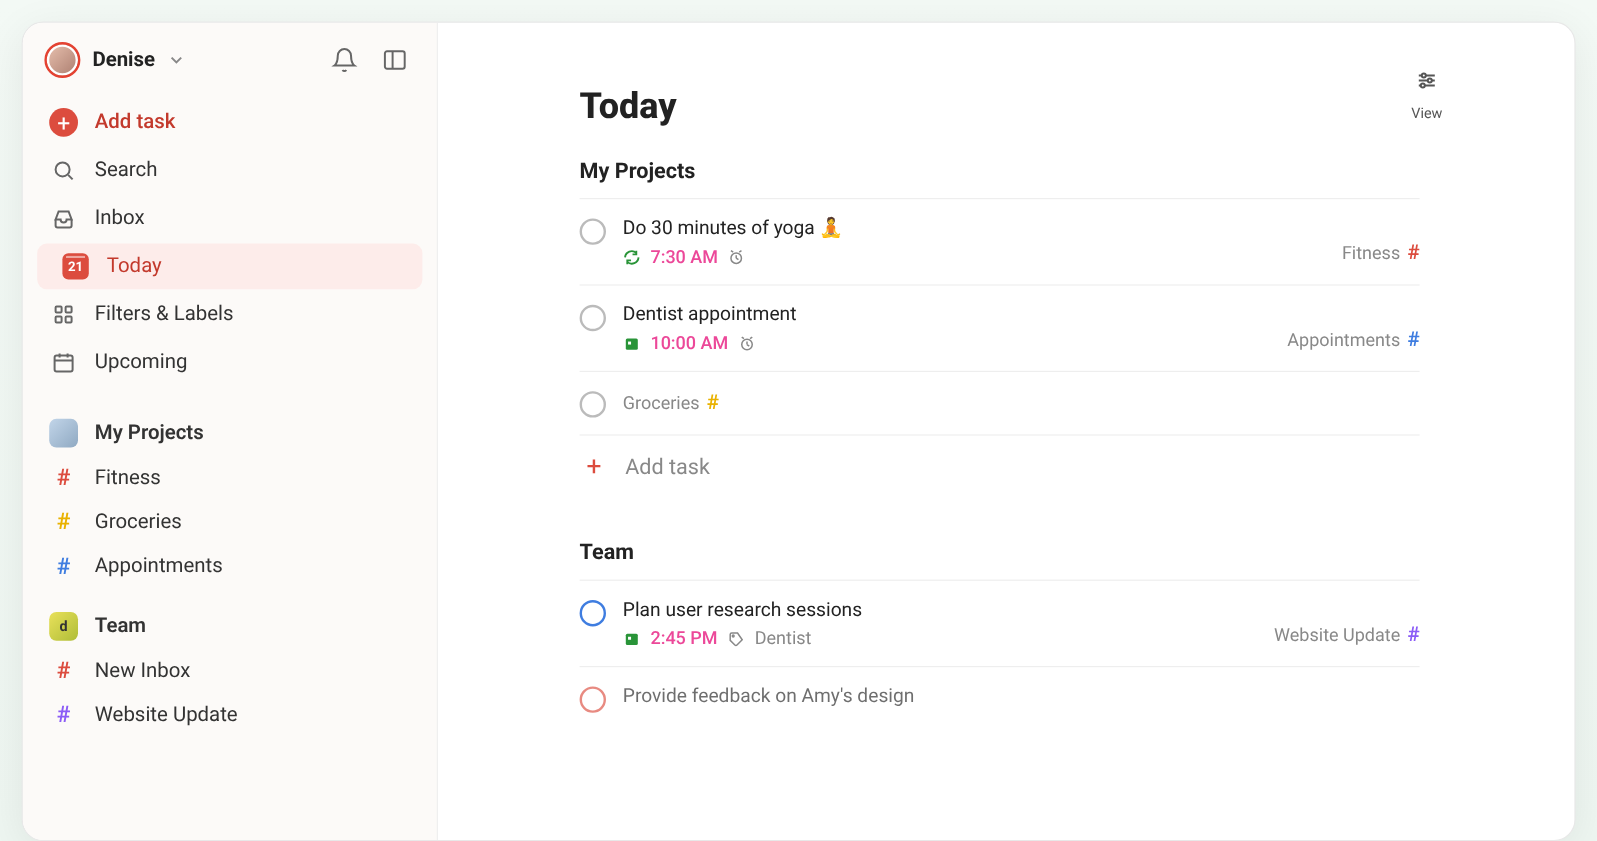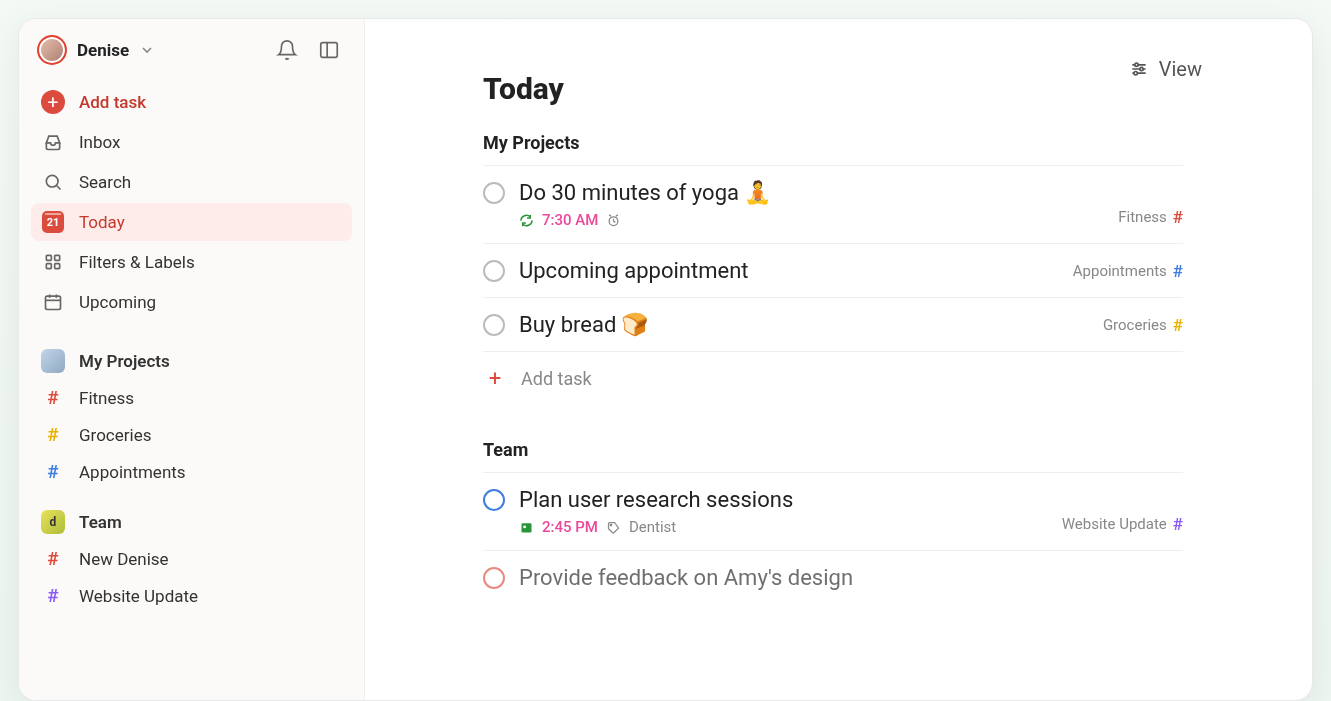--- a/index.html
+++ b/index.html
@@ -43,21 +43,21 @@
     .hdr-icons { display: flex; gap: 12px; align-items: center; }
     .hdr-btn { width: 30px; height: 30px; display:flex; align-items:center; justify-content:center; color: #666; cursor:pointer; border-radius:6px; }
 
     .nav-list { display:flex; flex-direction:column; gap:2px; }
     .nav-item {
       display:flex; align-items:center; gap:14px;
       padding: 7px 10px; border-radius:8px;
       font-size:17px; color:#333; cursor:pointer;
     }
     .nav-item.active { background:#fdecea; color:#c3392c; }
-    .nav-item.active .ico-wrap { color:#c3392c; }
+    .nav-item.active .ico-wrap { color:#c3392c;margin-left:10px; }
     .nav-item.addtask { color:#c3392c; font-weight:500;}
     .ico-wrap { width:24px; height:24px; display:flex; align-items:center; justify-content:center; color:#666; flex:0 0 24px;}
     .add-circle {
       width:24px; height:24px; border-radius:50%;
       background:#dc4c3e; color:#fff;
       display:flex; align-items:center; justify-content:center;
       font-size:19px; line-height:1; font-weight:400;
     }
     .cal-badge {
       width:22px; height:22px; border-radius:5px;
@@ -90,21 +90,21 @@
     .hash.red   { color:#dc4c3e;}
     .hash.yellow{ color:#e9b200;}
     .hash.blue  { color:#3f7de0;}
     .hash.purple{ color:#8b5cf6;}
 
     
     .main { flex:1; position:relative; padding: 24px 0 0 0; overflow:hidden; }
     .view-btn {
       position:absolute; top:38px; right:110px;
       display:flex; align-items:center; gap:10px;
-      color:#555; font-size:20px; cursor:pointer;
+      color:#555; font-size:12px; cursor:pointer;flex-direction:column;
     }
     .content {
       max-width: 700px;
       margin: 28px 0 0 118px;
     }
     .page-title { font-size:30px; font-weight:800; color:#222; margin-bottom: 26px; }
     .group-title { font-size:18px; font-weight:700; color:#222; margin-bottom: 12px; }
     .task-list { border-top: none; }
     .task {
       display:flex; align-items:flex-start;
@@ -113,21 +113,21 @@
       gap: 14px;
     }
     .checkbox {
       width:22px; height:22px; border-radius:50%;
       border: 2px solid #bbb; flex:0 0 22px;
       margin-top: 2px; cursor:pointer; background:#fff;
     }
     .checkbox.blue { border-color:#3f7de0; border-width:2.5px;}
     .checkbox.red  { border-color:#dc4c3e; border-width:2.5px;}
     .task-body { flex:1; }
-    .task-title { font-size:22px; color:#222; }
+    .task-title { font-size:16px; color:#222; }
     .task-meta {
       display:flex; align-items:center; gap:8px;
       font-size:15px; margin-top: 6px; color:#777;
     }
     .time { color:#ec4899; font-weight:500;}
     .repeat, .alarm, .datepick, .tagico { display:inline-flex; align-items:center; }
     .repeat svg, .alarm svg, .datepick svg, .tagico svg { width:15px; height:15px; }
     .repeat { color:#299438;}
     .datepick { color:#299438;}
     .alarm { color:#888;}
@@ -184,34 +184,34 @@
     <div class="nav-list">
       <div class="nav-item addtask">
         <span class="ico-wrap">
             <span class="add-circle">+</span>
           </span>
         <span>Add task</span>
       </div>
       <div class="nav-item">
         <span class="ico-wrap">
           <svg width="20" height="20" viewBox="0 0 24 24" fill="none" stroke="currentColor" stroke-width="2">
+              <circle cx="11" cy="11" r="7"></circle>
+              <line x1="21" y1="21" x2="16.5" y2="16.5"></line>
+            </svg>
+        </span>
+        <span>Search</span>
+      </div>
+      <div class="nav-item">
+        <span class="ico-wrap">
+          <svg width="20" height="20" viewBox="0 0 24 24" fill="none" stroke="currentColor" stroke-width="2">
               <path d="M4 13 L4 19 a2 2 0 0 0 2 2 h12 a2 2 0 0 0 2-2 V13"></path>
               <path d="M4 13 L9 13 a3 3 0 0 0 6 0 L20 13 L17 5 H7 Z"></path>
             </svg>
         </span>
         <span>Inbox</span>
-      </div>
-      <div class="nav-item">
-        <span class="ico-wrap">
-          <svg width="20" height="20" viewBox="0 0 24 24" fill="none" stroke="currentColor" stroke-width="2">
-              <circle cx="11" cy="11" r="7"></circle>
-              <line x1="21" y1="21" x2="16.5" y2="16.5"></line>
-            </svg>
-        </span>
-        <span>Search</span>
       </div>
       <div class="nav-item active">
         <span class="ico-wrap">
             <span class="cal-badge">21</span>
           </span>
         <span>Today</span>
       </div>
       <div class="nav-item">
         <span class="ico-wrap">
           <svg width="20" height="20" viewBox="0 0 24 24" fill="none" stroke="currentColor" stroke-width="2">
@@ -256,21 +256,21 @@
     </div>
 
     <div class="section-spacer" style="height:14px"></div>
 
     <div class="section-header">
       <span class="sec-ico team">d</span>
       <span>Team</span>
     </div>
     <div class="nav-item">
       <span class="hash red">#</span>
-      <span>New Denise</span>
+      <span>New Inbox</span>
     </div>
     <div class="nav-item">
       <span class="hash purple">#</span>
       <span>Website Update</span>
     </div>
   </aside>
 
   <main class="main">
     <div class="view-btn">
       <svg width="20" height="20" viewBox="0 0 24 24" fill="none" stroke="currentColor" stroke-width="2">
@@ -316,33 +316,48 @@
           </div>
           <div class="task-right">
             <span>Fitness</span>
             <span class="hash red" style="width:auto;font-size:17px">#</span>
           </div>
         </div>
 
         <div class="task">
           <span class="checkbox"></span>
           <div class="task-body">
-            <div class="task-title">Upcoming appointment</div>
+            <div class="task-title">Dentist appointment</div>
+            <div class="task-meta">
+              <span class="datepick">
+                  <svg viewBox="0 0 24 24" fill="currentColor">
+                    <rect x="4" y="5" width="16" height="15" rx="2"></rect>
+                    <rect x="7" y="9" width="4" height="4" fill="#fff"></rect>
+                  </svg>
+                </span>
+              <span class="time">10:00 AM</span>
+              <span class="alarm">
+                  <svg viewBox="0 0 24 24" fill="none" stroke="currentColor" stroke-width="2">
+                    <circle cx="12" cy="13" r="7"></circle>
+                    <line x1="12" y1="13" x2="12" y2="9"></line>
+                    <line x1="12" y1="13" x2="15" y2="15"></line>
+                    <line x1="5" y1="3" x2="8" y2="5"></line>
+                    <line x1="19" y1="3" x2="16" y2="5"></line>
+                  </svg>
+                </span>
+            </div>
           </div>
           <div class="task-right">
             <span>Appointments</span>
             <span class="hash blue" style="width:auto;font-size:17px">#</span>
           </div>
         </div>
 
         <div class="task">
           <span class="checkbox"></span>
-          <div class="task-body">
-            <div class="task-title">Buy bread 🍞</div>
-          </div>
           <div class="task-right">
             <span>Groceries</span>
             <span class="hash yellow" style="width:auto;font-size:17px">#</span>
           </div>
         </div>
       </div>
 
       <div class="addtask-row">
         <span class="plus">+</span>
         <span>Add task</span>

